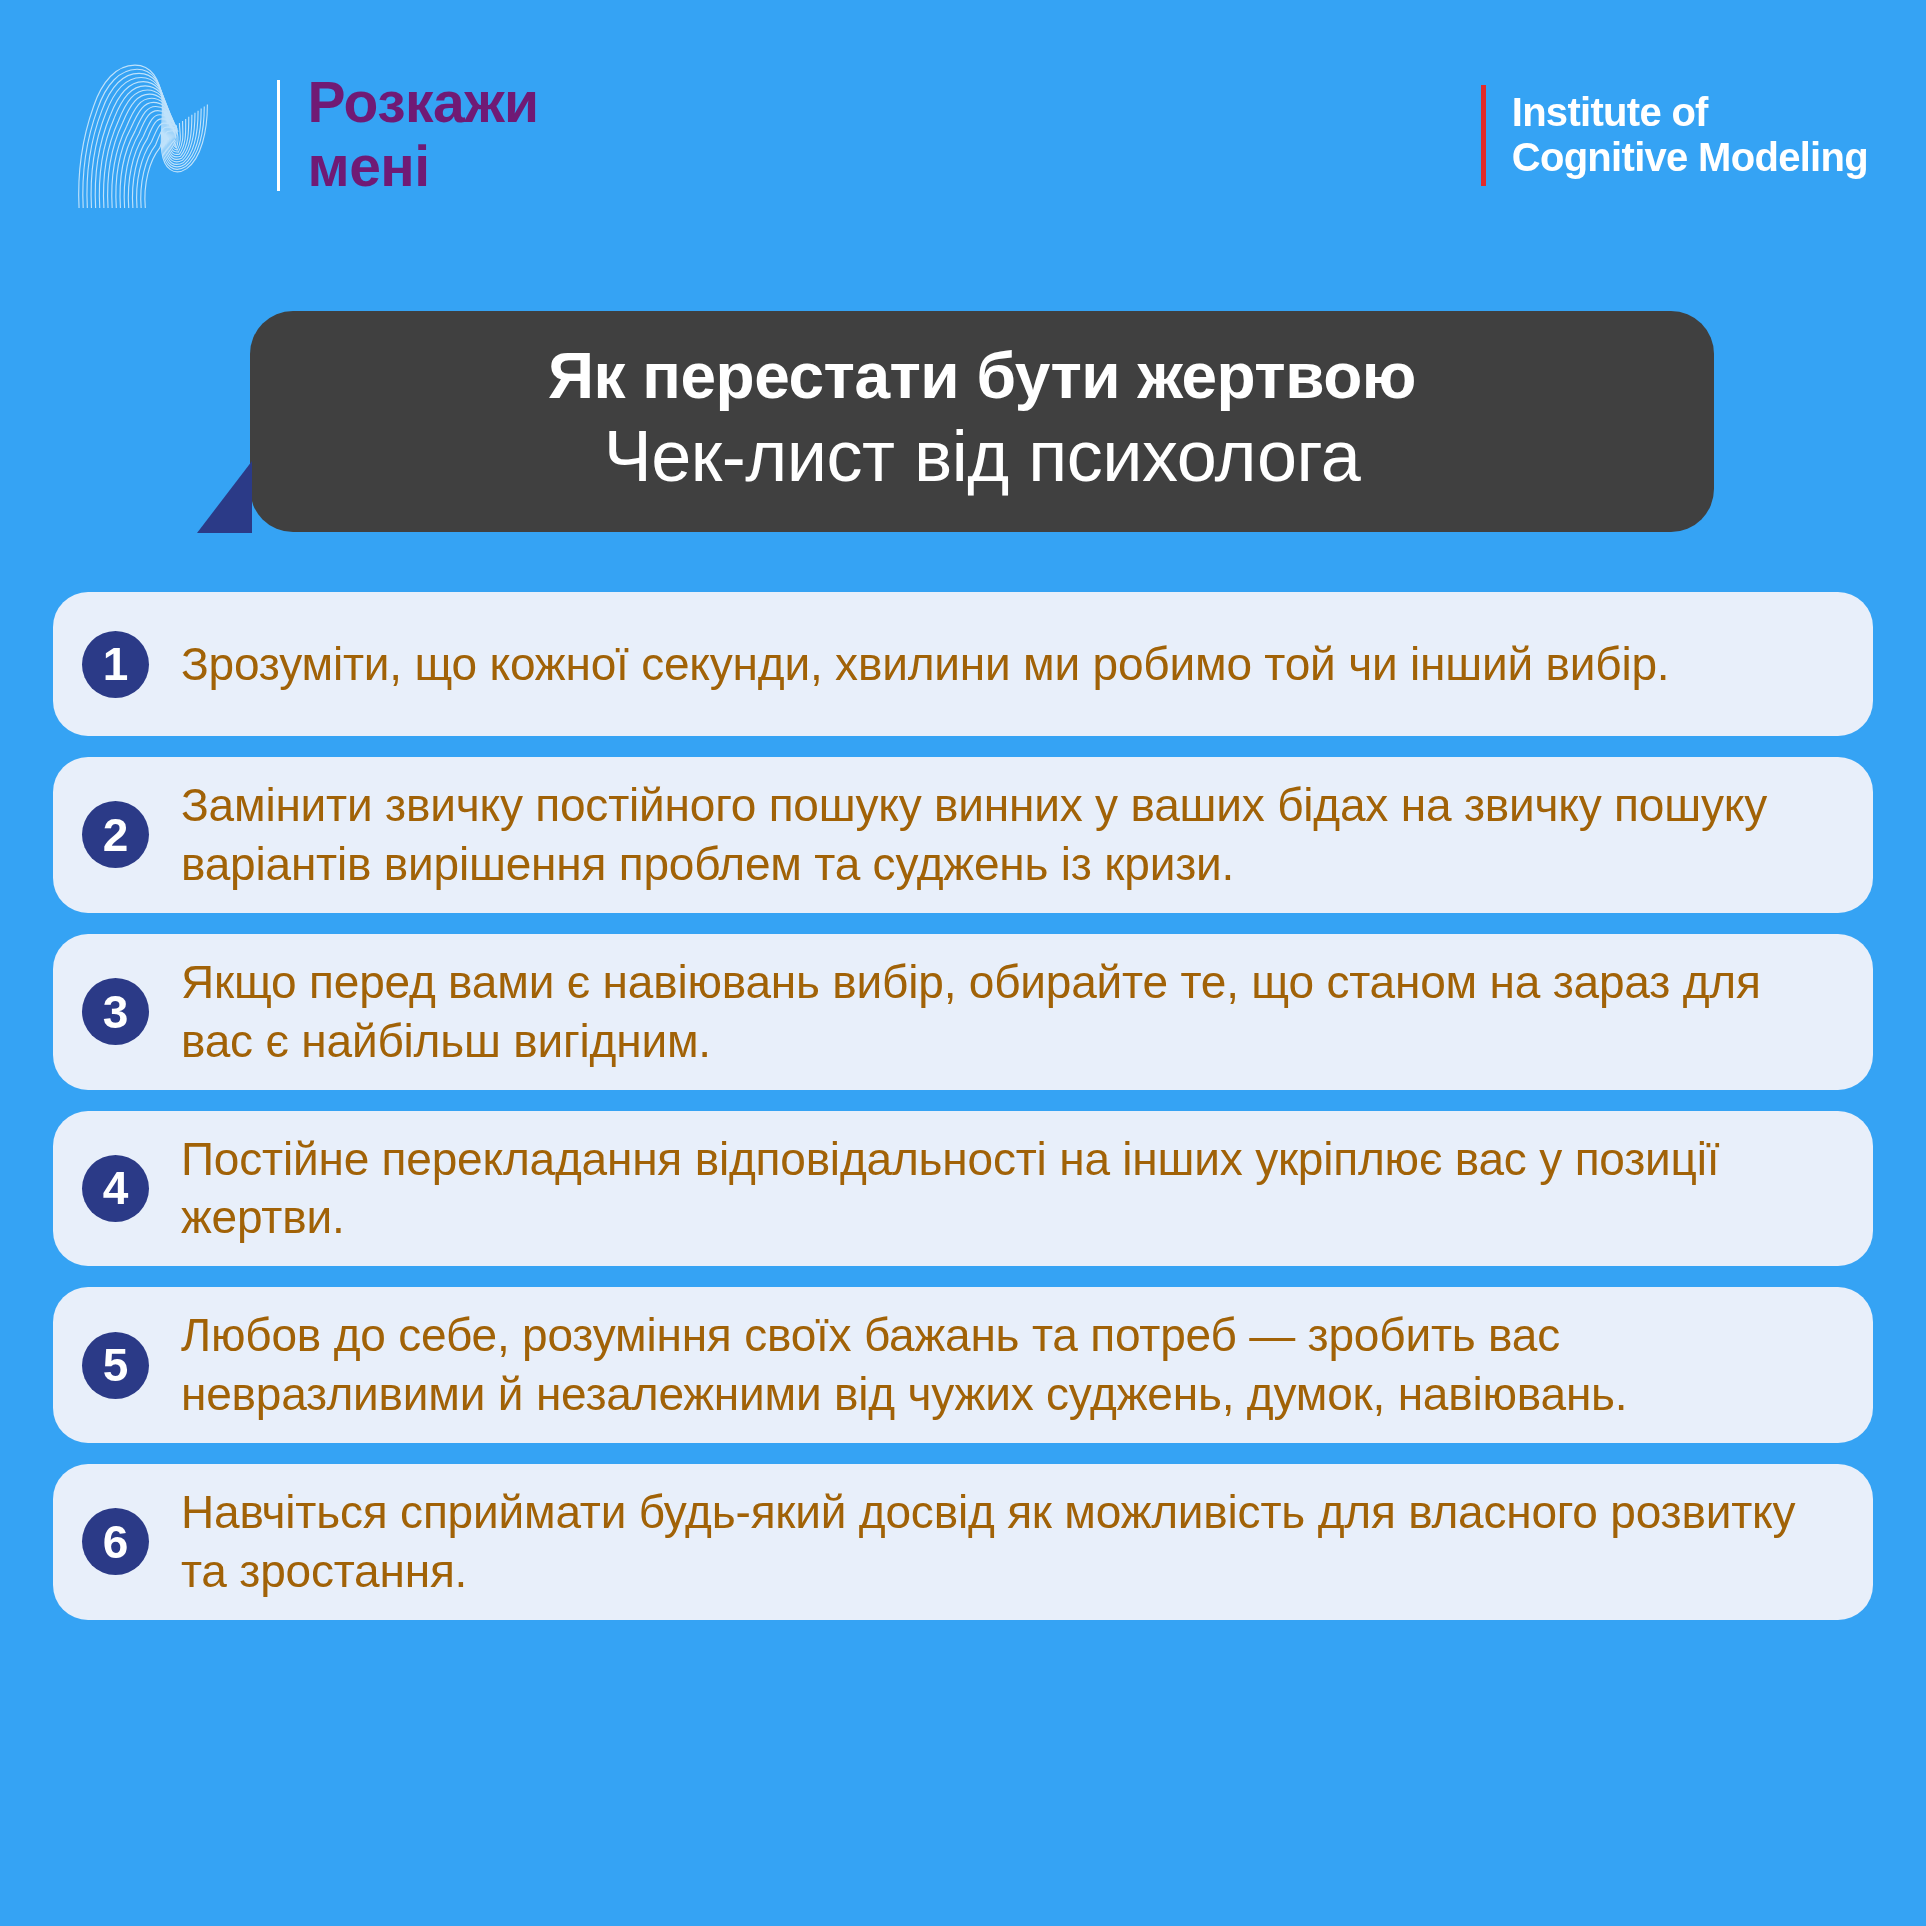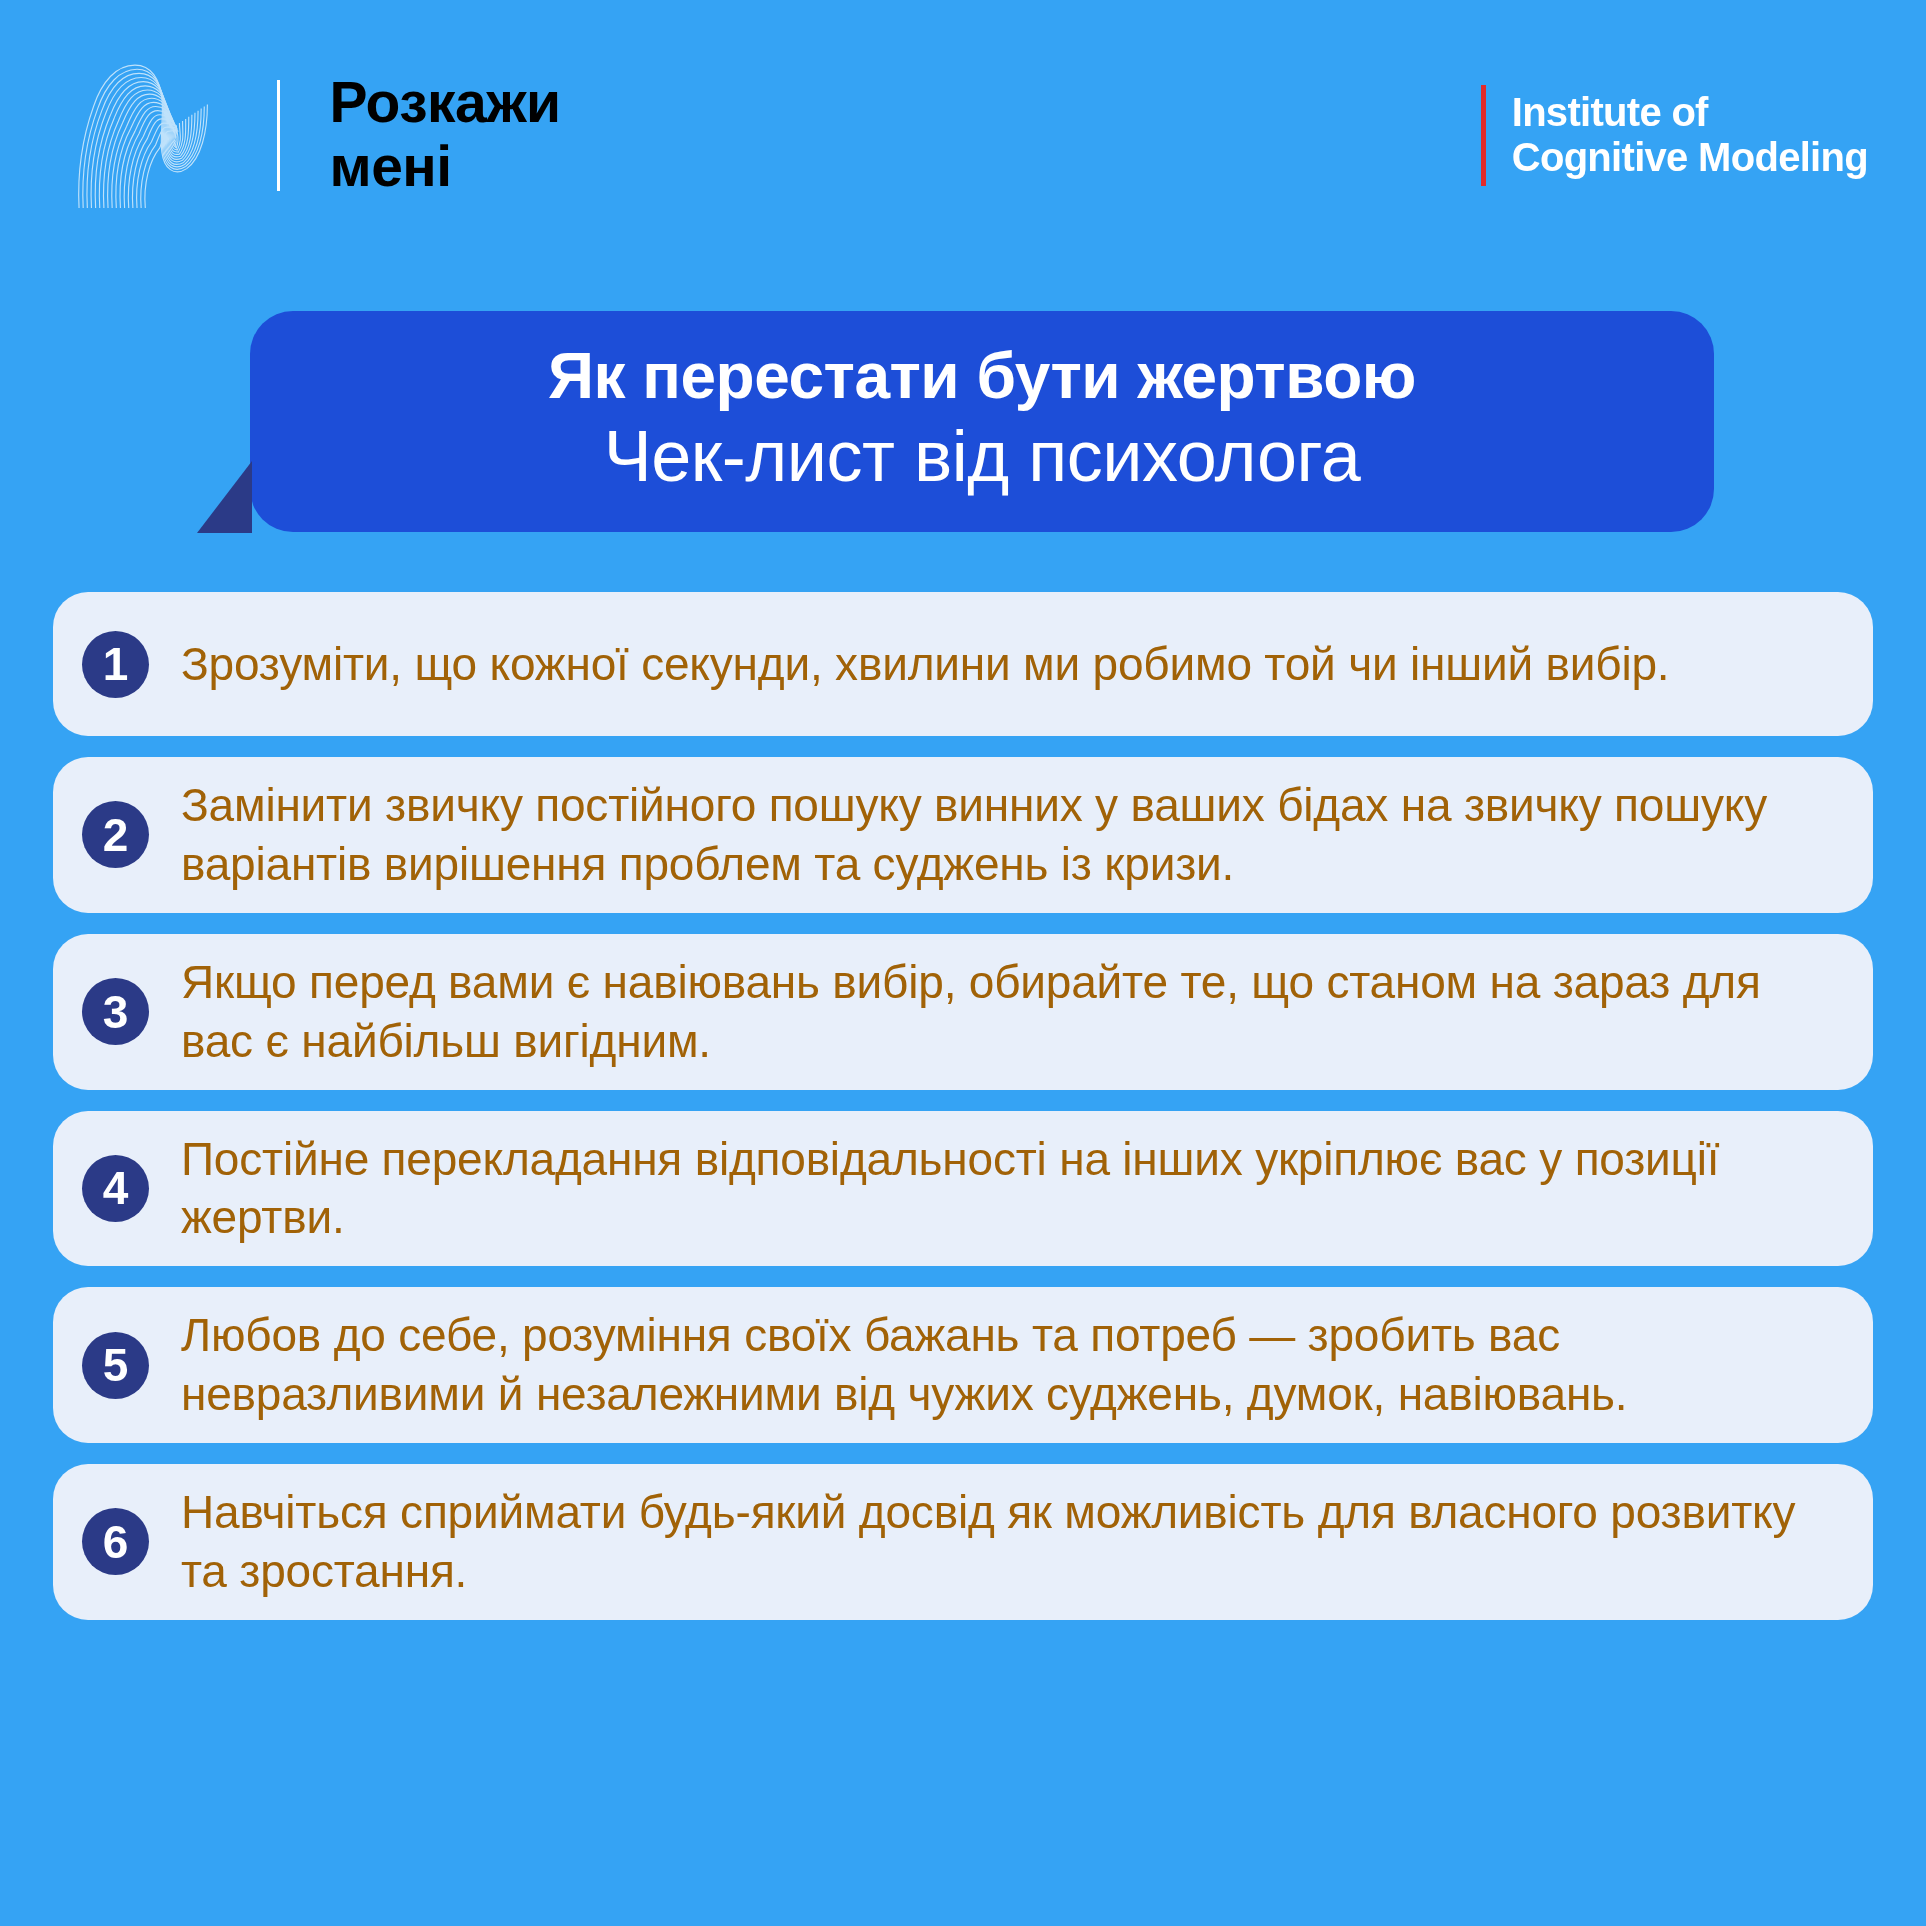--- a/index.html
+++ b/index.html
@@ -44,27 +44,26 @@
 
   .divider-vertical {
     width: 3.4px;
     height: 111px;
     background: #ffffff;
     margin: 0 27px 0 12.5px;
     flex: 0 0 auto;
   }
 
   .brand-name {
-    color: #000000;
+    color: #701a75;
     font-size: 57px;
     line-height: 1.12;
     font-weight: bold;
     letter-spacing: -0.5px;
     white-space: pre-line;
-    margin-left: 22px;
   }
 
   .brand-right {
     display: flex;
     align-items: center;
     height: 144px;
     margin-right: 19px;
   }
 
   .divider-vertical-red {
@@ -86,21 +85,21 @@
 
   
   .title-wrap {
     position: absolute;
     top: 311px;
     left: 250px;
     width: 1464px;
   }
 
   .title-bubble {
-    background: #1d4ed8;
+    background: #404040;
     border-radius: 43px;
     padding: 28px 34px 32px 34px;
     text-align: center;
     position: relative;
   }
 
   .title-line1 {
     color: #ffffff;
     font-weight: bold;
     font-size: 64px;

